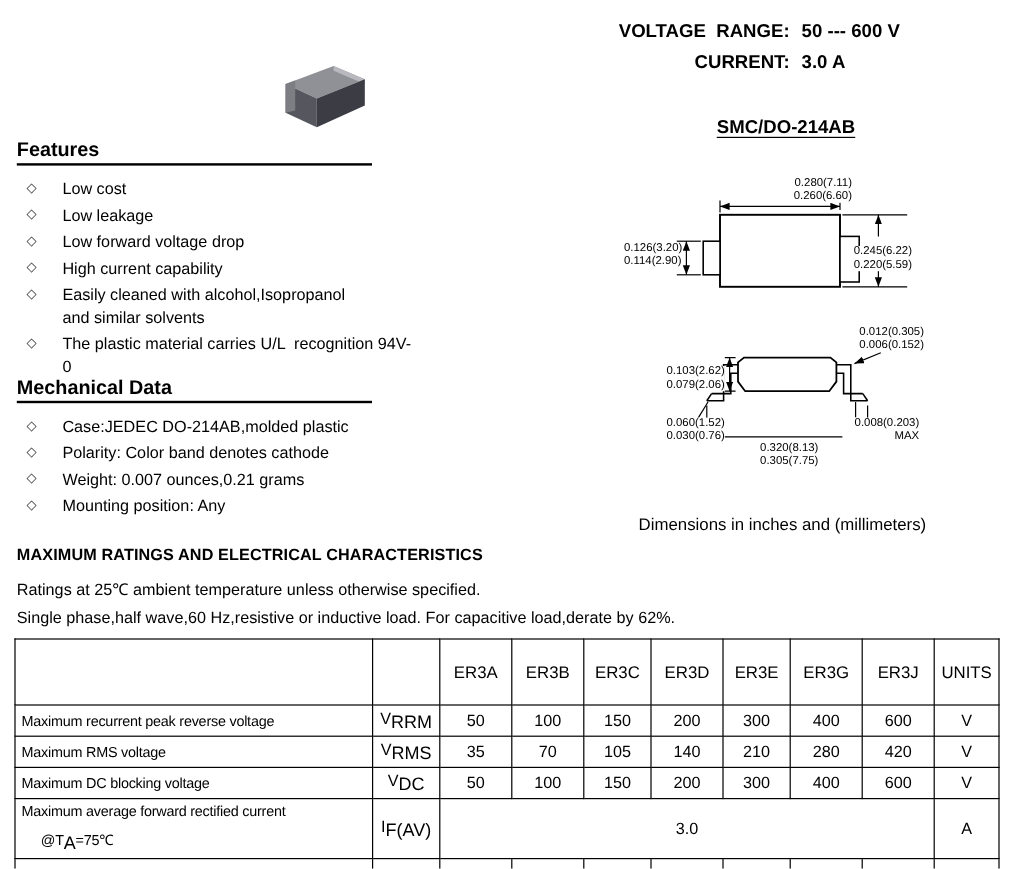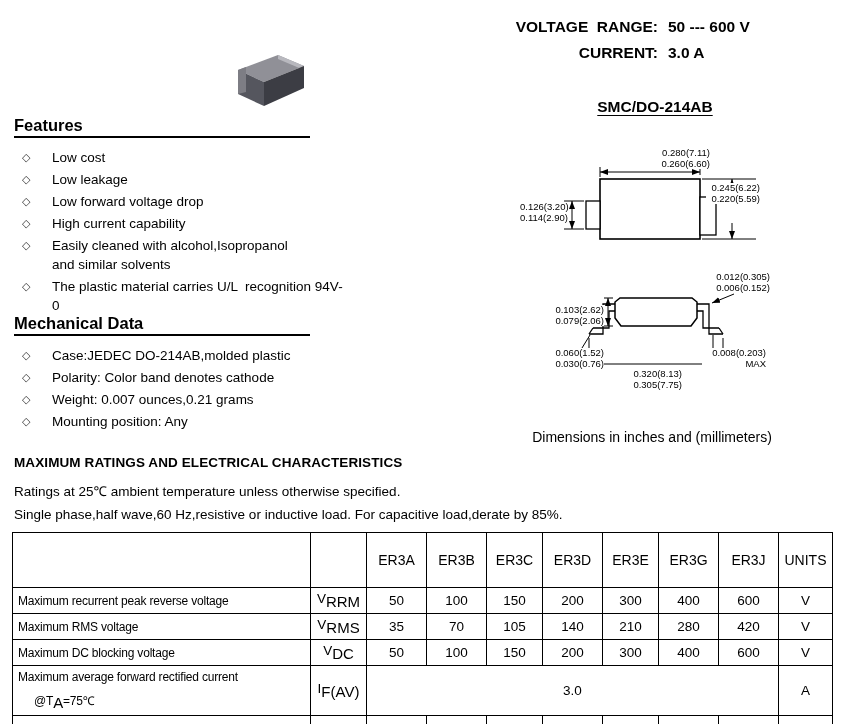--- a/index.html
+++ b/index.html
@@ -151,21 +151,21 @@
       <line x1="52" y1="56" x2="52" y2="84" stroke="#000" stroke-width="1" marker-start="url(#ah1)" marker-end="url(#ah1)"></line>
       <line x1="182" y1="34" x2="236" y2="34" stroke="#000" stroke-width="1"></line>
       <line x1="182" y1="94" x2="236" y2="94" stroke="#000" stroke-width="1"></line>
       <line x1="212" y1="34" x2="212" y2="52" stroke="#000" stroke-width="1" marker-start="url(#ah1)"></line>
       <line x1="212" y1="78" x2="212" y2="94" stroke="#000" stroke-width="1" marker-end="url(#ah1)"></line>
     </svg>
     <div class="dim" style="left:90px; top:3px; width:100px;">0.280(7.11)
 0.260(6.60)</div>
     <div class="dim" style="left:0px; top:57px; width:46px;">0.126(3.20)
 0.114(2.90)</div>
-    <div class="dim" style="left:186px; top:38px; width:54px;">0.245(6.22)
+    <div class="dim" style="left:186px; top:60px; width:54px;">0.245(6.22)
 0.220(5.59)</div>
   </div>
 
   <div class="sideview">
     <svg width="300" height="140" viewBox="0 0 300 140">
       <defs>
         <marker id="ah2" markerWidth="9" markerHeight="8" refX="8" refY="3" orient="auto-start-reverse" markerUnits="userSpaceOnUse">
           <path d="M0,0 L8,3 L0,6 Z" fill="#000"></path>
         </marker>
       </defs>
@@ -195,21 +195,21 @@
     <div class="dim" style="left:82px; top:101px; width:80px;">0.320(8.13)
 0.305(7.75)</div>
     <div class="dim" style="left:182px; top:80px; width:64px;">0.008(0.203)
 MAX</div>
   </div>
 
   <div class="dim-caption">Dimensions in inches and (millimeters)</div>
 
   <div class="ratings-title">MAXIMUM RATINGS AND ELECTRICAL CHARACTERISTICS</div>
   <div class="note note1">Ratings at 25℃ ambient temperature unless otherwise specified.</div>
-  <div class="note note2">Single phase,half wave,60 Hz,resistive or inductive load. For capacitive load,derate by 85%.</div>
+  <div class="note note2">Single phase,half wave,60 Hz,resistive or inductive load. For capacitive load,derate by 62%.</div>
 
   <table class="ratings-table">
     <colgroup>
       <col style="width:298px">
         <col style="width:56px">
       <col style="width:60px">
         <col style="width:60px">
         <col style="width:56px">
         <col style="width:60px">
       <col style="width:56px">

